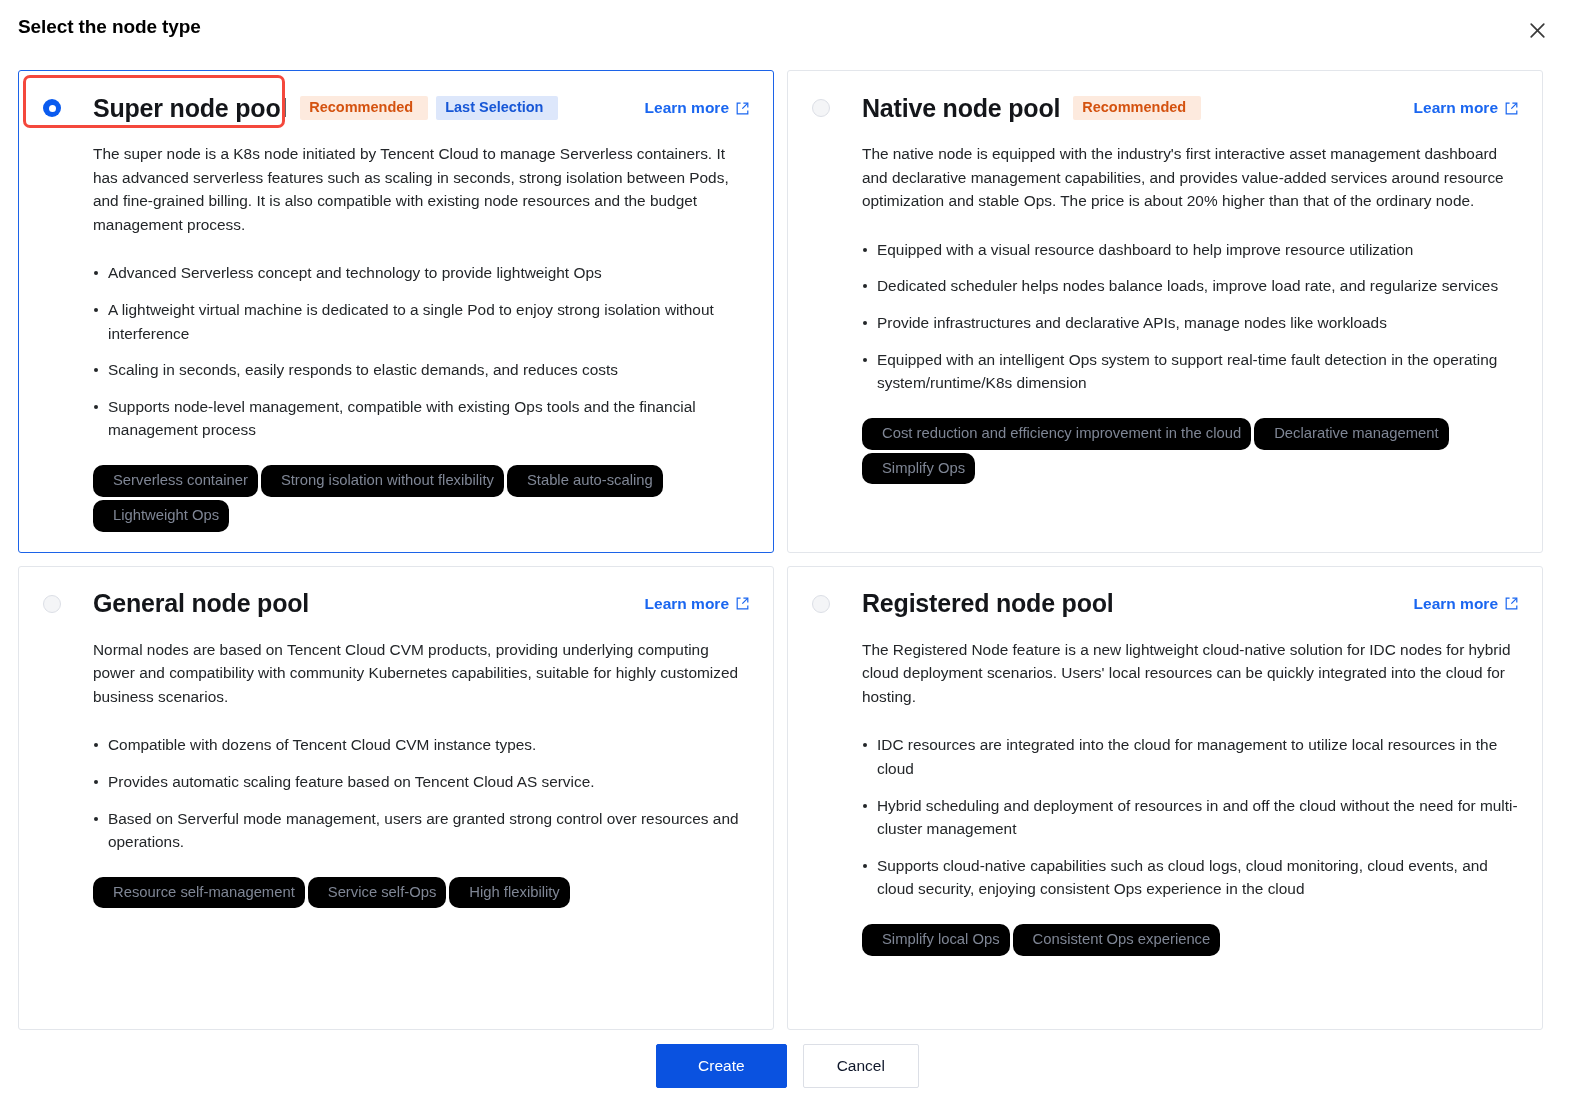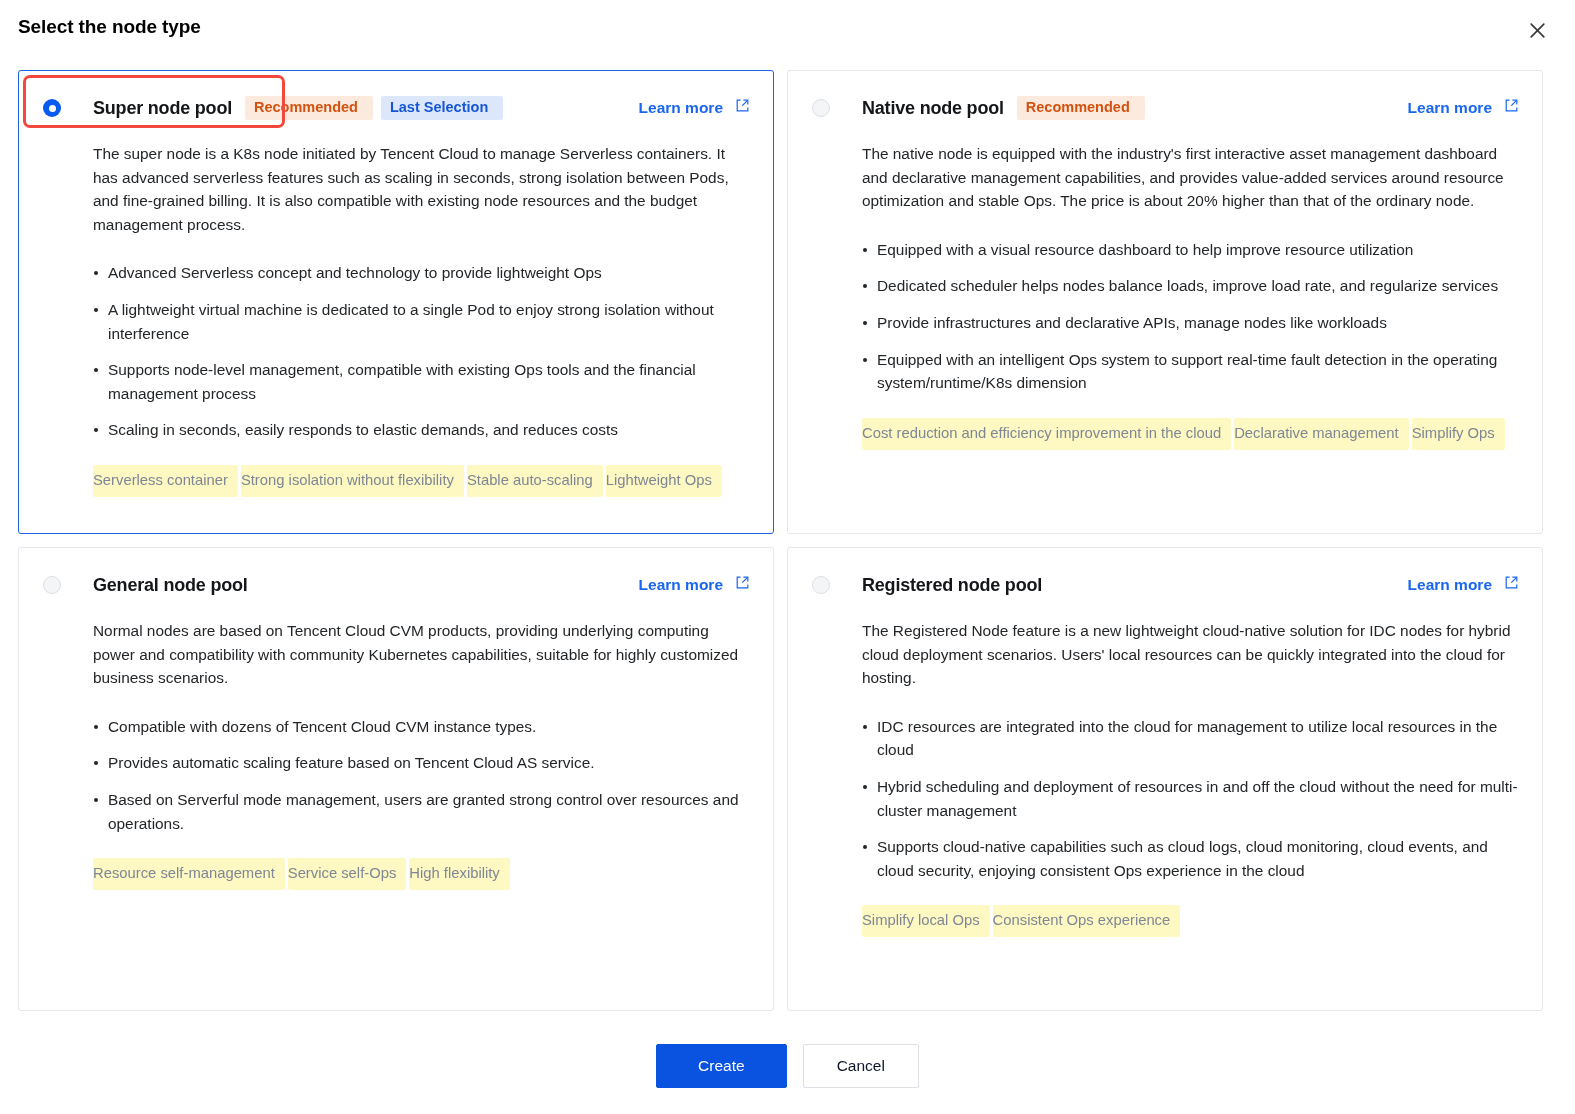--- a/index.html
+++ b/index.html
@@ -106,21 +106,21 @@
   .radio.on::after {
     content: "";
     position: absolute;
     left: 5.5px; top: 5.5px;
     width: 7px; height: 7px;
     border-radius: 50%;
     background: #ffffff;
   }
 
   .card-title {
-    font-size: 18px;
+    font-size: 25px;
     font-weight: bold;
     color: #14161a;
     letter-spacing: -0.2px;
     white-space: nowrap;
   }
 
   .badges {
     display: flex;
     align-items: center;
     gap: 8px;
@@ -142,21 +142,22 @@
     color: #1656d6;
     background: #dde7fb;
   }
 
   .learn-more {
     position: absolute;
     right: 0;
     top: 50%;
     transform: translateY(-50%);
     display: flex;
-    gap: 13px;
+    align-items: center;
+    gap: 7px;
     color: #1a66f0;
     font-size: 15.5px;
     font-weight: bold;
     text-decoration: none;
     cursor: pointer;
     white-space: nowrap;
   }
   .learn-more svg { display: block; }
 
   .card-desc {
@@ -195,26 +196,26 @@
   }
 
   .tags {
     margin-top: 23px;
     margin-left: 50px;
     display: flex;
     flex-wrap: wrap;
     gap: 3px 3px;
   }
   .tag {
-    background: #fef9c3;
+    background: #000000;
     color: #7f8695;
     font-size: 14.8px;
     line-height: 1;
-    padding: 8px 10px 9px 0;
-    border-radius: 2px;
+    padding: 8px 10px 9px 20px;
+    border-radius: 10px;
     white-space: nowrap;
   }
 
   
   .footer {
     position: absolute;
     left: 0;
     right: 0;
     bottom: 0;
     height: 96px;
@@ -287,22 +288,22 @@
               <path d="M7.4 1.2 H11.8 V5.6" fill="none" stroke="#1a66f0" stroke-width="1.2"></path>
               <path d="M11.6 1.4 L6.3 6.7" fill="none" stroke="#1a66f0" stroke-width="1.2"></path>
             </svg>
           </span>
         </a>
       </div>
       <div class="card-desc">The super node is a K8s node initiated by Tencent Cloud to manage Serverless containers. It has advanced serverless features such as scaling in seconds, strong isolation between Pods, and fine-grained billing. It is also compatible with existing node resources and the budget management process.</div>
       <ul class="bullets">
         <li>Advanced Serverless concept and technology to provide lightweight Ops</li>
         <li>A lightweight virtual machine is dedicated to a single Pod to enjoy strong isolation without interference</li>
+        <li>Scaling in seconds, easily responds to elastic demands, and reduces costs</li>
         <li>Supports node-level management, compatible with existing Ops tools and the financial management process</li>
-        <li>Scaling in seconds, easily responds to elastic demands, and reduces costs</li>
       </ul>
       <div class="tags">
         <span class="tag">Serverless container</span>
         <span class="tag">Strong isolation without flexibility</span>
         <span class="tag">Stable auto-scaling</span>
         <span class="tag">Lightweight Ops</span>
       </div>
       <div class="annot-box"></div>
     </div>
 

